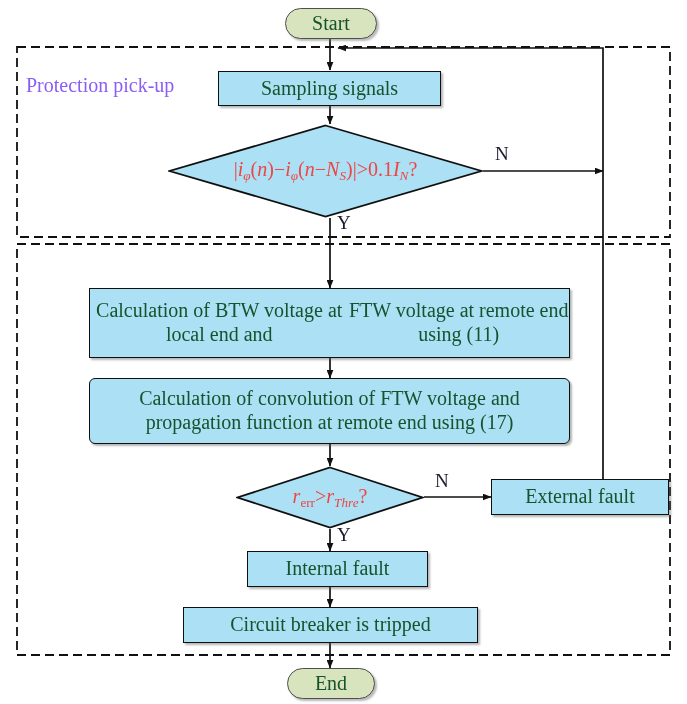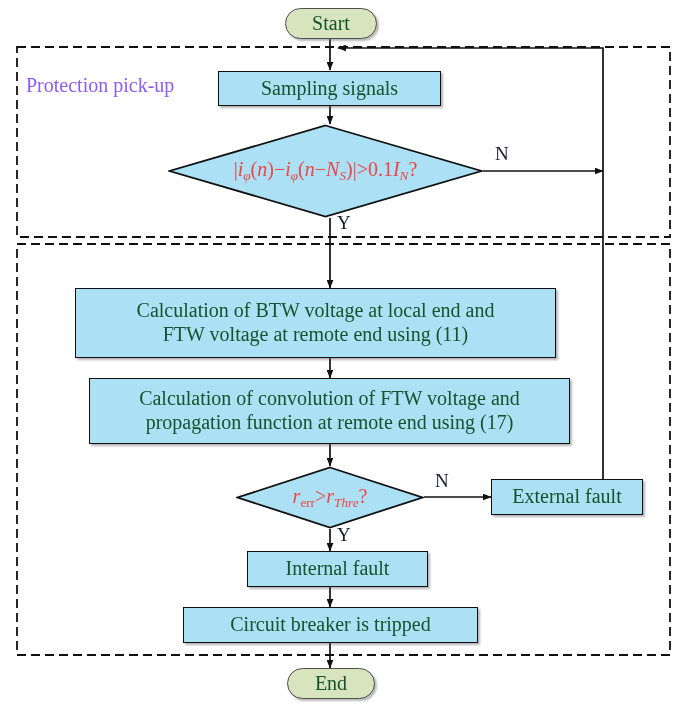--- a/index.html
+++ b/index.html
@@ -126,40 +126,40 @@
 
   <div class="diamond-wrap" style="left:168px; top:124px; width:315px; height:94px;">
     <svg width="315" height="94" viewBox="0 0 315 94">
       <polygon points="157.5,1.5 313.5,47 157.5,92.5 1.5,47" fill="#ace0f4" stroke="#101010" stroke-width="1.8"></polygon>
     </svg>
     <div class="diamond-text">
       <span>|<span class="mathit">i</span><sub class="sub-it">φ</sub>(<span class="mathit">n</span>)−<span class="mathit">i</span><sub class="sub-it">φ</sub>(<span class="mathit">n</span>−<span class="mathit">N</span><sub class="sub-it">S</sub>)|&gt;0.1<span class="mathit">I</span><sub class="sub-it">N</sub>?</span>
     </div>
   </div>
 
-  <div class="node proc" style="left:75px; top:288px; width:481px; height:70px; flex-direction:column;">
+  <div class="node proc" style="left:89px; top:288px; width:481px; height:70px; ">
     <span>Calculation of BTW voltage at local end and</span>
     <span>FTW voltage at remote end using (11)</span>
   </div>
 
-  <div class="node proc" style="left:89px; top:378px; width:481px; height:66px; flex-direction:column;">
+  <div class="node proc" style="left:89px; top:378px; width:481px; height:66px; flex-direction:column;border-radius:6px;">
     <span>Calculation of convolution of FTW voltage and</span>
     <span>propagation function at remote end using (17)</span>
   </div>
 
   <div class="diamond-wrap" style="left:236px; top:466px; width:188px; height:63px;">
     <svg width="188" height="63" viewBox="0 0 188 63">
       <polygon points="94,1.5 186.5,31.5 94,61.5 1.5,31.5" fill="#ace0f4" stroke="#101010" stroke-width="1.8"></polygon>
     </svg>
     <div class="diamond-text">
       <span><span class="mathit">r</span><sub class="sub-up">err</sub>&gt;<span class="mathit">r</span><sub class="sub-it">Thre</sub>?</span>
     </div>
   </div>
 
-  <div class="node proc" style="left:491px; top:479px; width:152px; height:36px;">External fault</div>
+  <div class="node proc" style="left:491px; top:479px; width:178px; height:36px;">External fault</div>
 
   <div class="node proc" style="left:247px; top:551px; width:181px; height:36px;">Internal fault</div>
 
   <div class="node proc" style="left:183px; top:607px; width:295px; height:36px;">Circuit breaker is tripped</div>
 
   <div class="node term" style="left:287px; top:668px; width:88px; height:31px;">End</div>
 
   <div class="edge-label" style="left:495px; top:143px;">N</div>
 
   <div class="edge-label" style="left:337px; top:212px;">Y</div>

